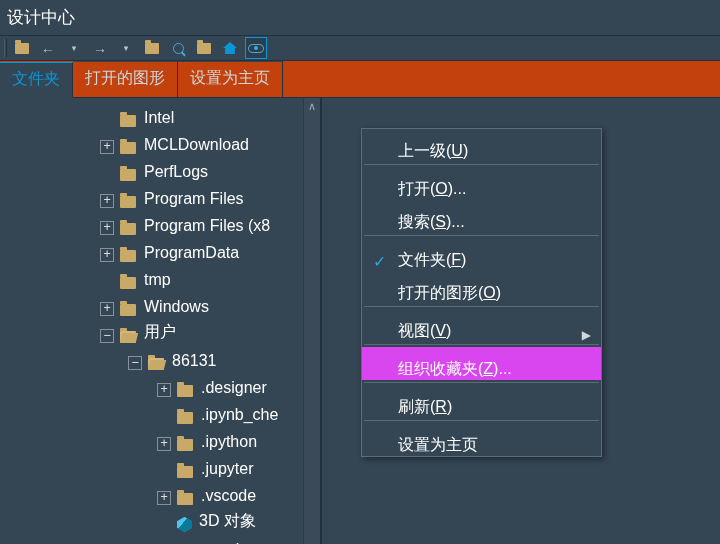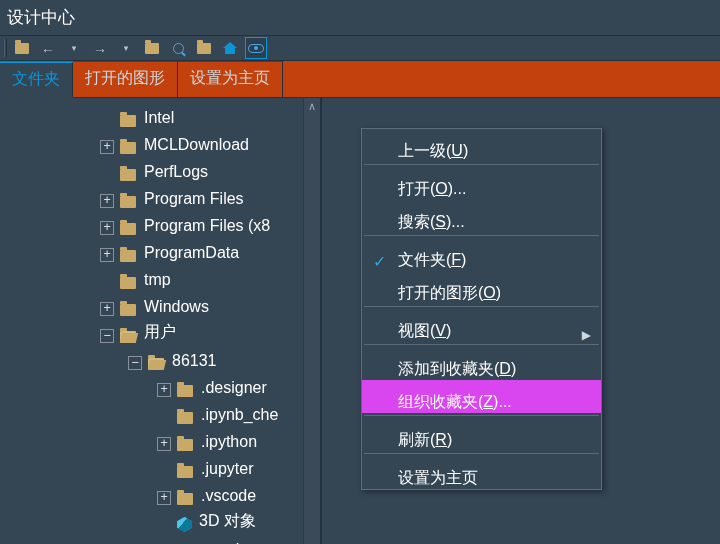--- a/index.html
+++ b/index.html
@@ -212,23 +212,20 @@
     </div>
     <div class="ci">
       <span>打开的图形(<u>O</u>)</span>
     </div>
     <div class="csep"></div>
     <div class="ci">
       <span>视图(<u>V</u>)</span>
       <span class="arr">▶</span>
     </div>
     <div class="csep"></div>
-    <div class="ci">
-      <span>添加到收藏夹(<u>D</u>)</span>
-    </div>
     <div class="ci hl">
       <span>组织收藏夹(<u>Z</u>)...</span>
     </div>
     <div class="csep"></div>
     <div class="ci">
       <span>刷新(<u>R</u>)</span>
     </div>
     <div class="csep"></div>
     <div class="ci">
       <span>设置为主页</span>

